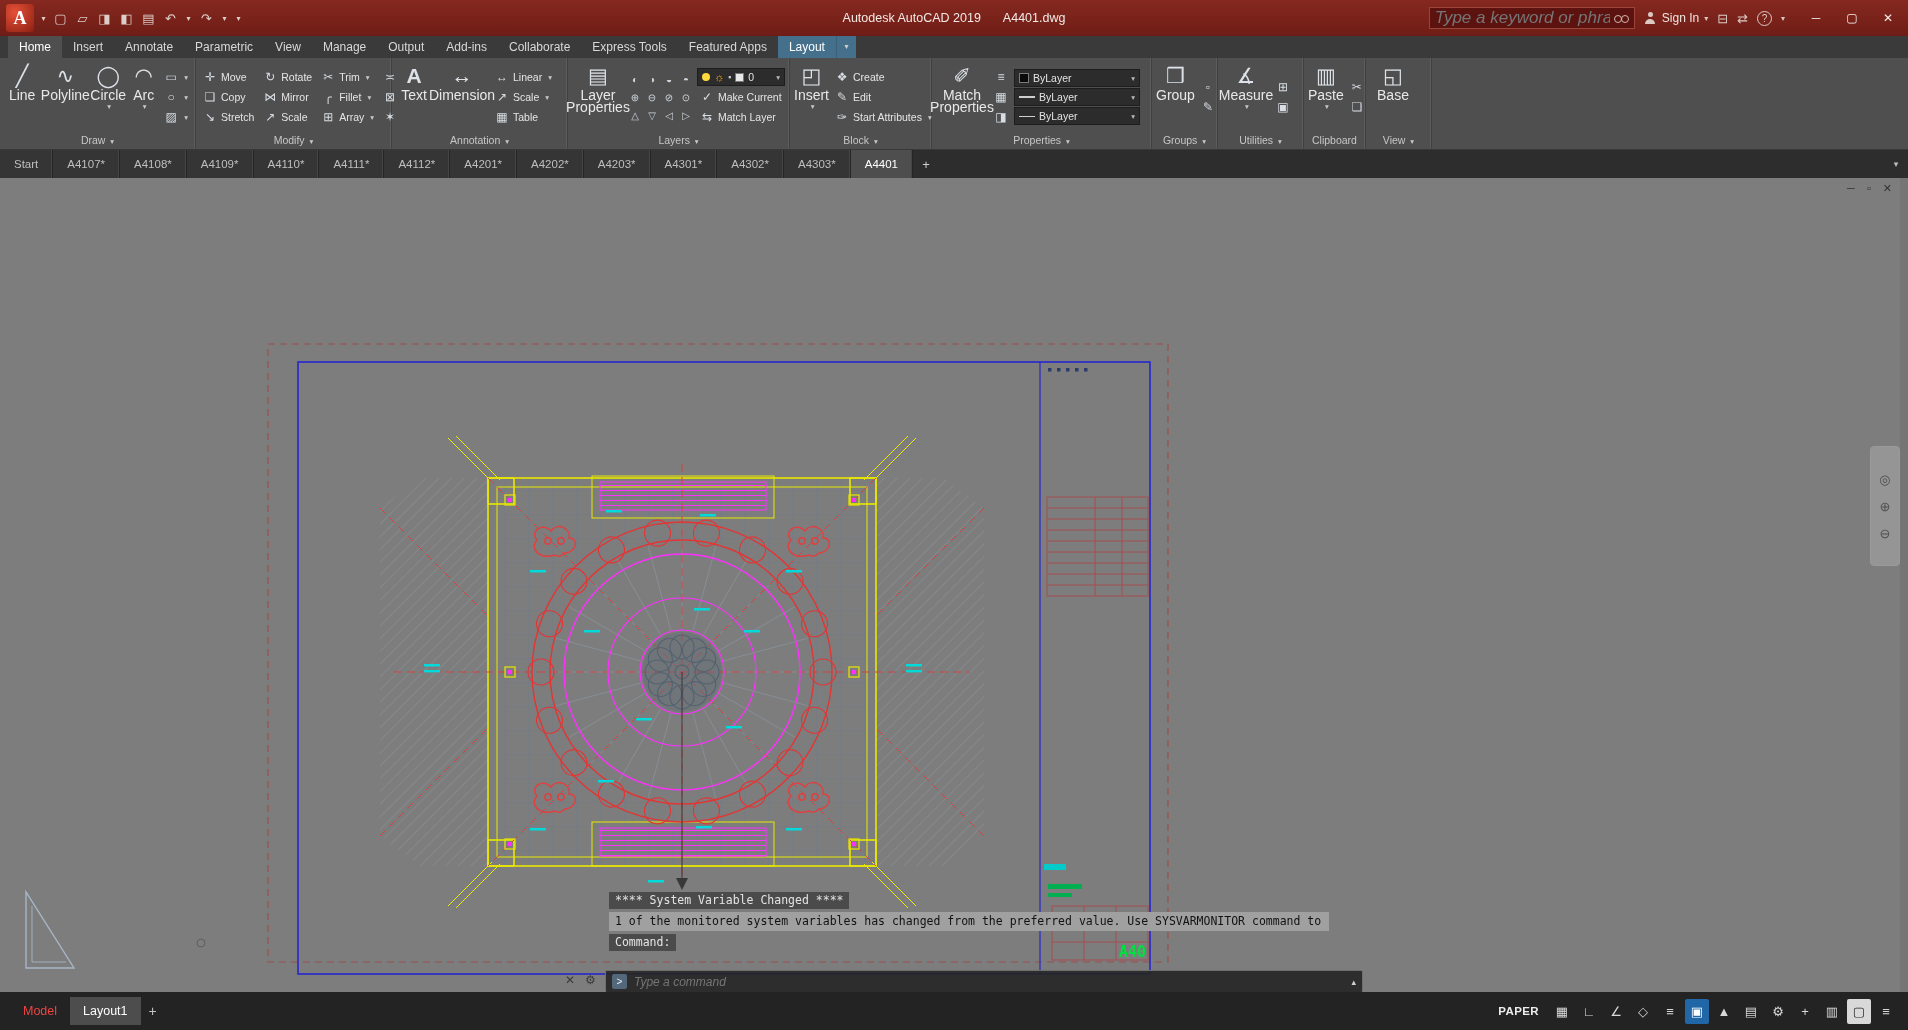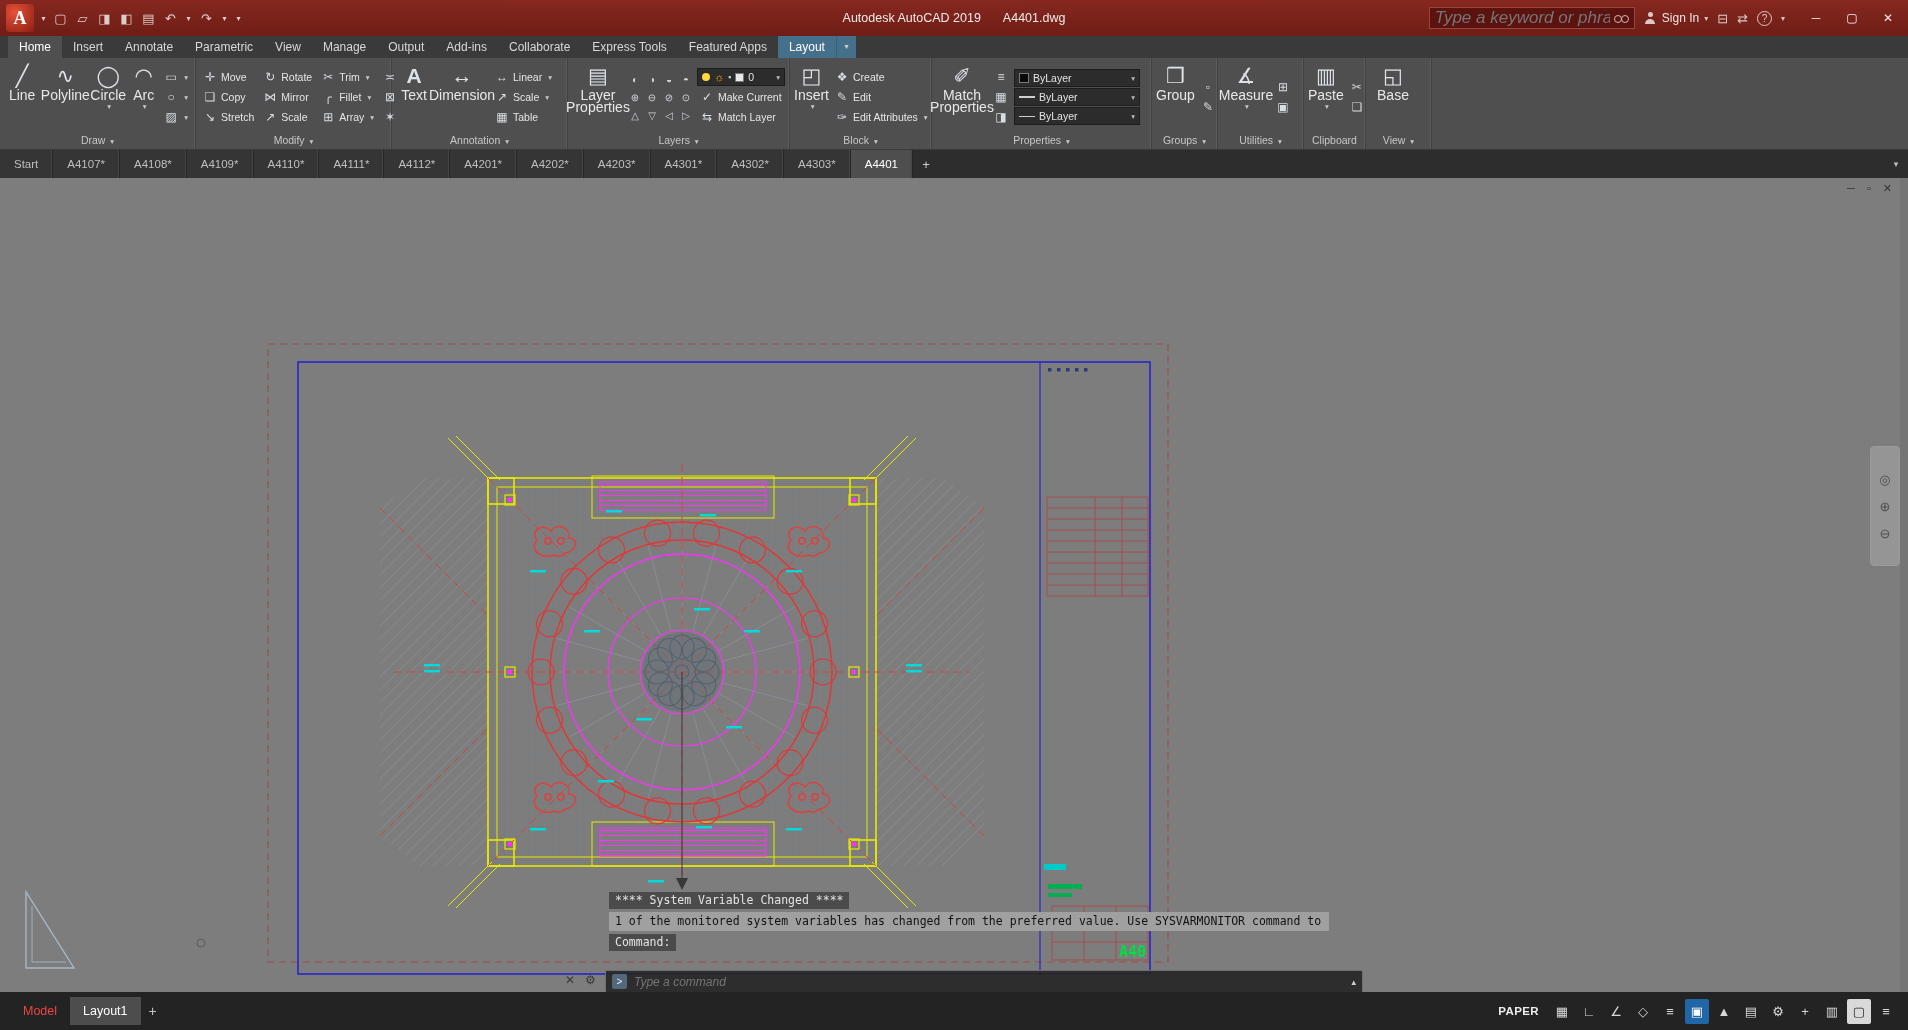--- a/index.html
+++ b/index.html
@@ -384,21 +384,21 @@
           <div class="smallbtn">
             <span class="sicon">❖</span>
             <span>Create</span>
           </div>
           <div class="smallbtn">
             <span class="sicon">✎</span>
             <span>Edit</span>
           </div>
           <div class="smallbtn">
             <span class="sicon">✑</span>
-            <span>Edit Attributes</span>
+            <span>Start Attributes</span>
             <span class="dd">▾</span>
           </div>
         </div>
       </div>
       <div class="ptitle">
         <span>Block</span>
         <span class="dd">▾</span>
       </div>
     </div>
 

